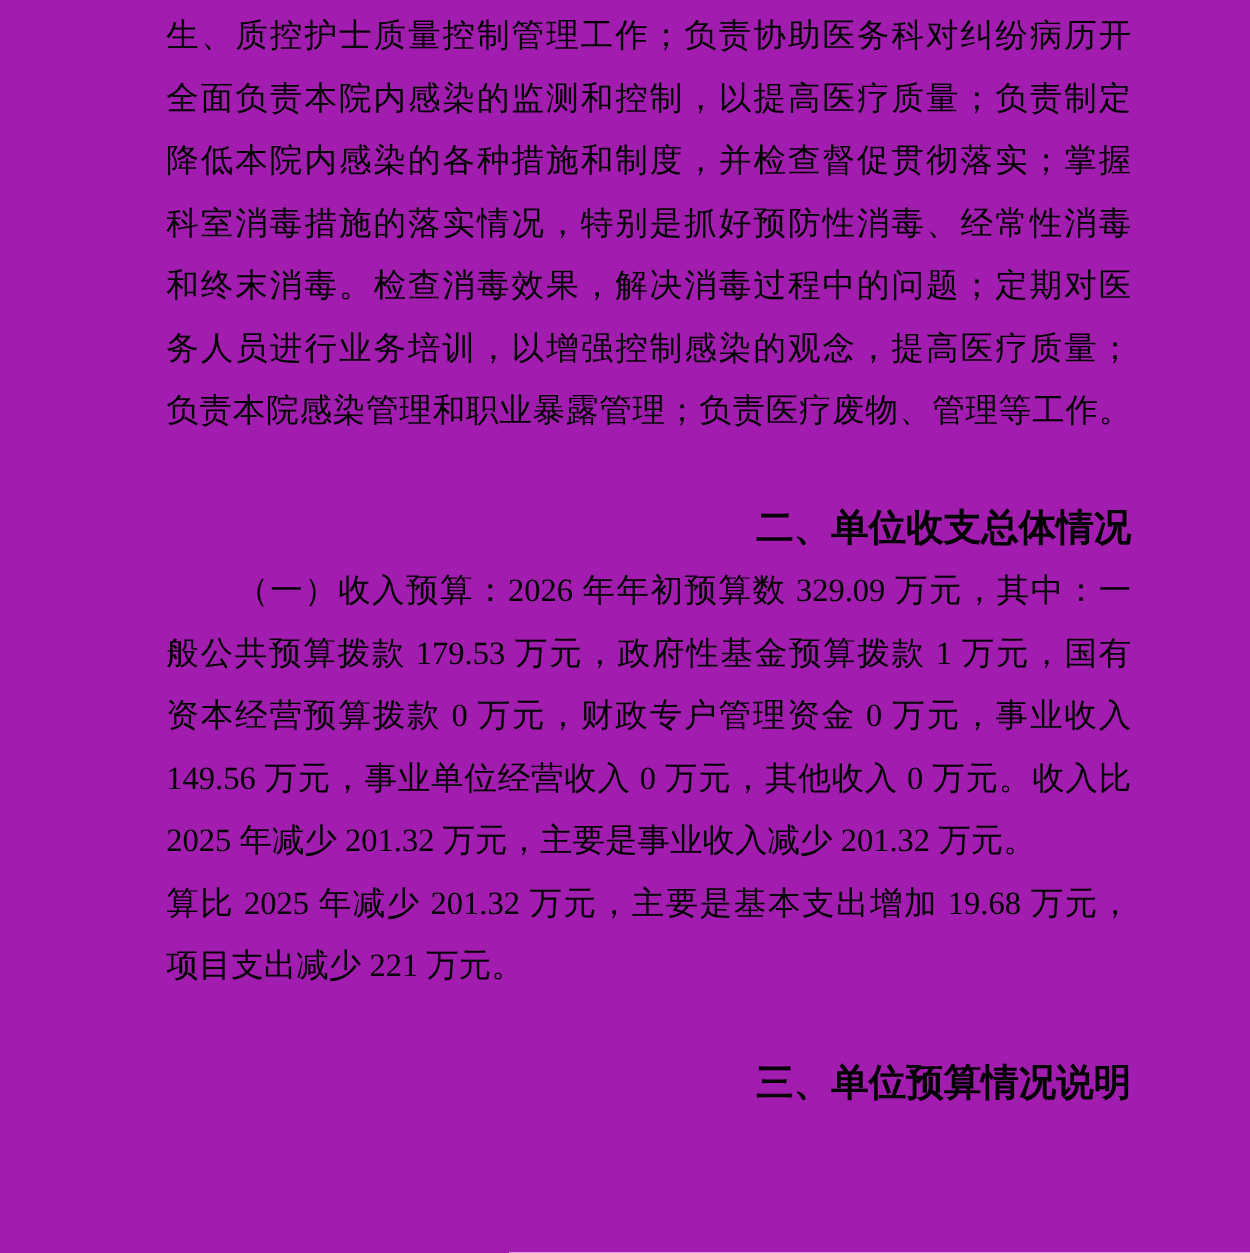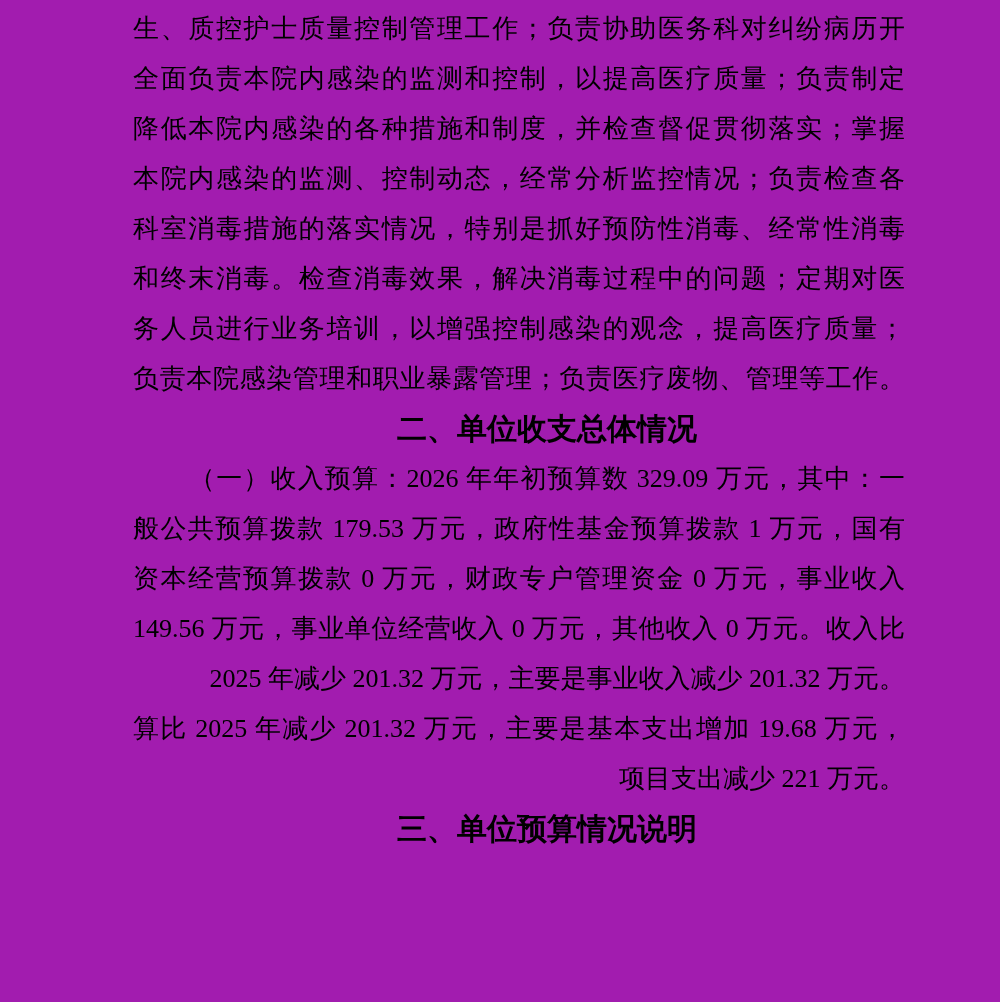--- a/index.html
+++ b/index.html
@@ -19,50 +19,50 @@
   .content {
     width: 772px;
   }
   .body-line {
     font-family: "Liberation Serif", "DejaVu Serif", serif;
     font-size: 26px;
     line-height: 50px;
     height: 50px;
     color: #000000;
     white-space: nowrap;
-    text-align: right;
+    text-align: left;
   }
   .body-line.justify {
     white-space: normal;
     text-align: justify;
     text-align-last: justify;
   }
   .heading-line {
     font-family: "Liberation Sans", "DejaVu Sans", sans-serif;
     font-size: 30px;
     font-weight: bold;
     line-height: 50px;
     height: 50px;
     color: #000000;
-    text-align: center;
+    text-align: right;
     white-space: nowrap;
+    margin-top: 44px;
   }
   .indent {
     text-indent: 56px;
   }
 </style>
 </head>
 <body>
 
 <div class="page">
   <div class="content" id="content">
       <div class="body-line justify">生、质控护士质量控制管理工作；负责协助医务科对纠纷病历开</div>
       <div class="body-line justify">全面负责本院内感染的监测和控制，以提高医疗质量；负责制定</div>
       <div class="body-line justify">降低本院内感染的各种措施和制度，并检查督促贯彻落实；掌握</div>
-      <div class="body-line justify">本院内感染的监测、控制动态，经常分析监控情况；负责检查各</div>
       <div class="body-line justify">科室消毒措施的落实情况，特别是抓好预防性消毒、经常性消毒</div>
       <div class="body-line justify">和终末消毒。检查消毒效果，解决消毒过程中的问题；定期对医</div>
       <div class="body-line justify">务人员进行业务培训，以增强控制感染的观念，提高医疗质量；</div>
       <div class="body-line justify">负责本院感染管理和职业暴露管理；负责医疗废物、管理等工作。</div>
       <div class="heading-line indent">二、单位收支总体情况</div>
       <div class="body-line justify indent">（一）收入预算：2026 年年初预算数 329.09 万元，其中：一</div>
       <div class="body-line justify">般公共预算拨款 179.53 万元，政府性基金预算拨款 1 万元，国有</div>
       <div class="body-line justify">资本经营预算拨款 0 万元，财政专户管理资金 0 万元，事业收入</div>
       <div class="body-line justify">149.56 万元，事业单位经营收入 0 万元，其他收入 0 万元。收入比</div>
       <div class="body-line">2025 年减少 201.32 万元，主要是事业收入减少 201.32 万元。</div>

